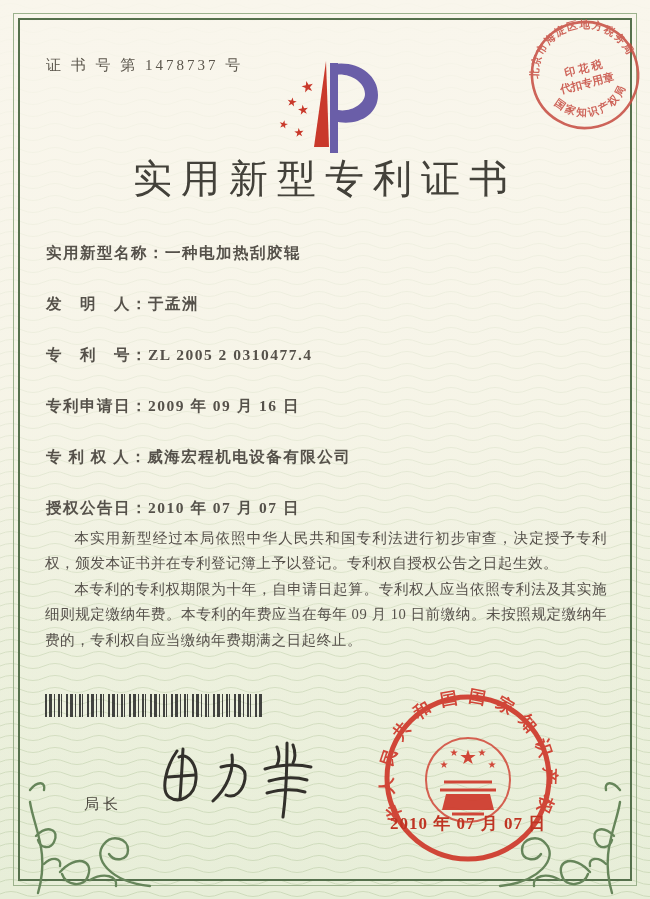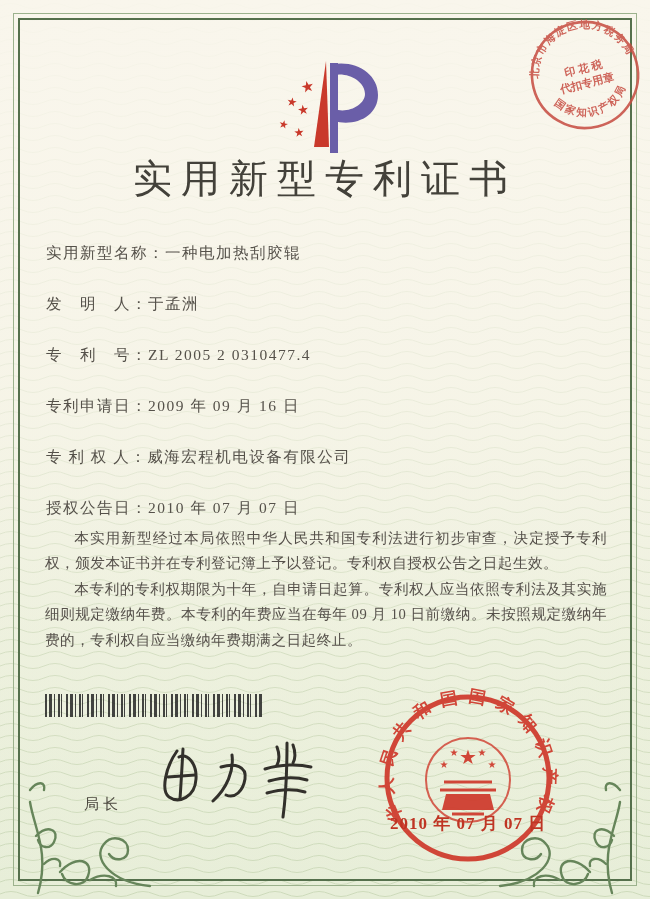--- a/index.html
+++ b/index.html
@@ -14,21 +14,21 @@
   svg{display:block;}
   .bg-waves{position:absolute;inset:0;z-index:0;}
   .frame-outer{position:absolute;inset:13px;border:1px solid #9cb28d;z-index:1;pointer-events:none;}
   .frame-inner{position:absolute;inset:18px;border:2px solid #55704c;z-index:1;pointer-events:none;}
   .content{position:absolute;inset:0;z-index:2;}
   .cert-number{position:absolute;left:46px;top:56px;font-size:15px;letter-spacing:3px;color:#5b564c;}
   .tax-stamp{position:absolute;left:524px;top:14px;width:122px;height:122px;transform:rotate(-14deg);opacity:.88;z-index:3;}
   .logo{position:absolute;left:262px;top:55px;width:140px;height:105px;}
   .title{position:absolute;left:0;top:152px;width:100%;text-align:center;
     font-size:39px;font-weight:normal;letter-spacing:9px;color:#43413a;}
-  .fields{position:absolute;left:46px;top:243px;right:40px;}
+  .fields{position:absolute;left:46px;top:243px;right:40px;font-weight:bold;}
   .field{height:22px;margin-bottom:29px;font-size:15.5px;letter-spacing:1.5px;color:#55514a;white-space:pre;}
   .paras{position:absolute;left:45px;top:526px;width:562px;font-size:14.6px;line-height:25.4px;
     text-align:justify;color:#55504a;letter-spacing:.5px;}
   .paras p{margin:0;text-indent:2em;}
   .barcode{position:absolute;left:45px;top:694px;width:218px;height:23px;opacity:.82;
     background:repeating-linear-gradient(90deg,
       #1d1d1d 0 2px,transparent 2px 4px,
       #1d1d1d 4px 7px,transparent 7px 9px,
       #1d1d1d 9px 10px,transparent 10px 13px,
       #1d1d1d 13px 15px,transparent 15px 16px,
@@ -61,20 +61,21 @@
     </defs>
     <rect x="0" y="0" width="650" height="899" fill="url(#waves)" opacity="0.5"></rect>
     <rect x="0" y="0" width="650" height="899" fill="url(#wash)"></rect>
   </svg>
 
   <div class="frame-outer"></div>
   <div class="frame-inner"></div>
 
   <div class="content">
 
+    <div class="cert-number">证 书 号 第 1478737 号</div>
 
     <svg class="tax-stamp" viewBox="0 0 122 122">
       <defs>
         <path id="arcT" d="M 14,61 A 47,47 0 1 1 108,61" fill="none"></path>
         <path id="arcB" d="M 23,80 A 44,44 0 0 0 99,80" fill="none"></path>
       </defs>
       <circle cx="61" cy="61" r="53" fill="none" stroke="#c85045" stroke-width="2.6"></circle>
       <text font-size="10.5" fill="#c85045" letter-spacing="1.5" font-weight="bold">
         <textPath href="#arcT" startOffset="50%" text-anchor="middle">北京市海淀区地方税务局</textPath>
       </text>

